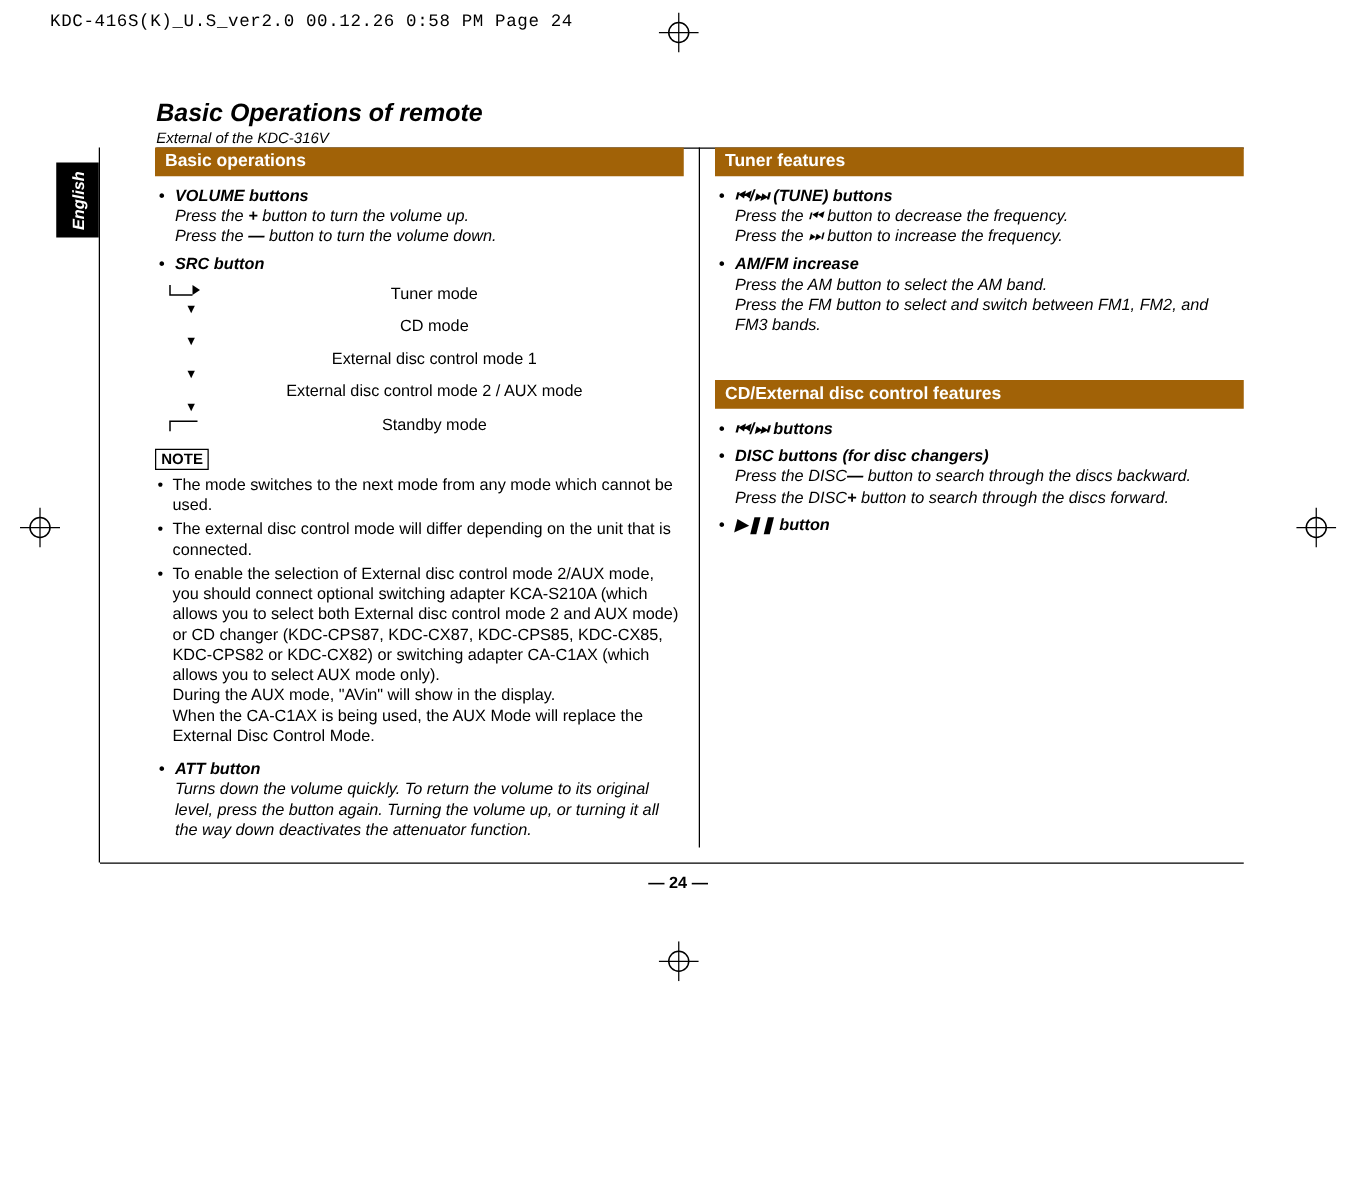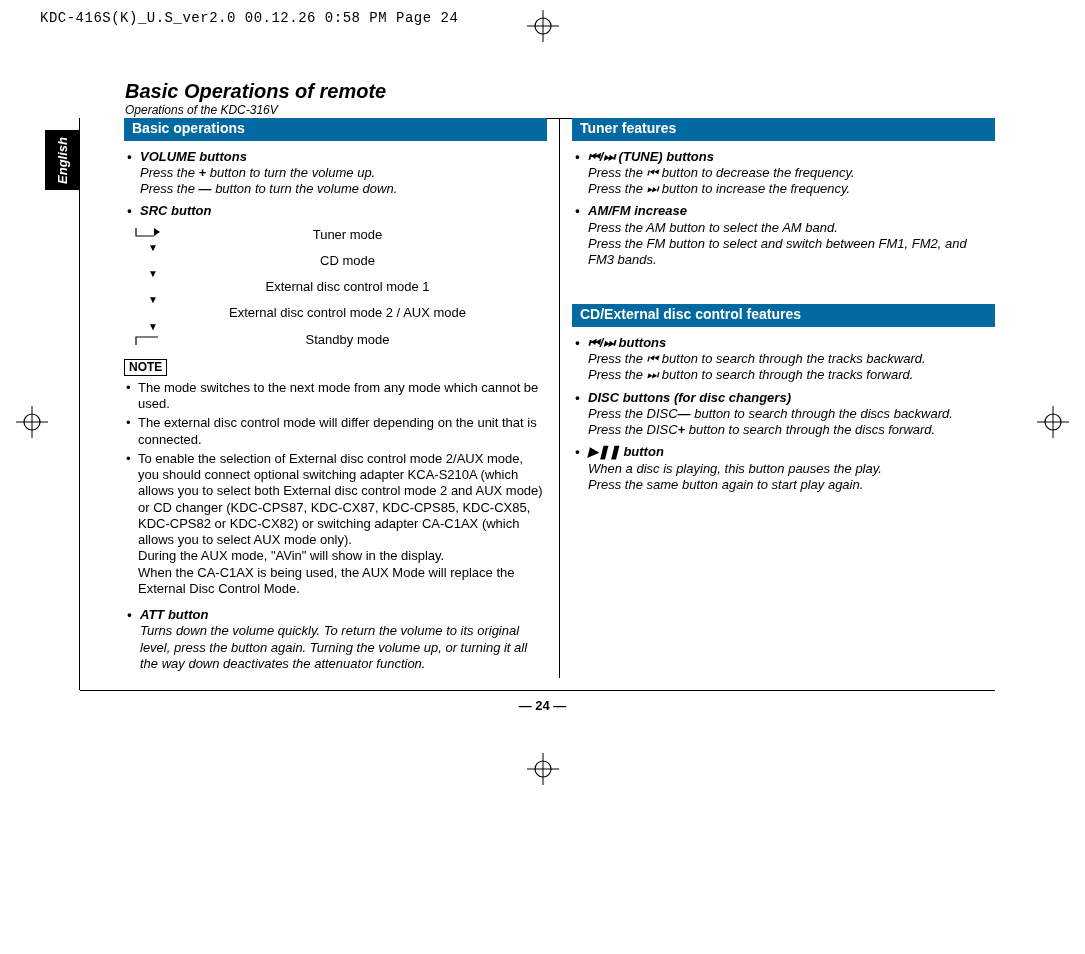--- a/index.html
+++ b/index.html
@@ -65,21 +65,21 @@
     gap:0;
   }
   .col{
     flex:1 1 0;
     font-size:13px;
     line-height:1.25;
   }
   .col.left{padding-right:12px;border-right:1px solid #000;}
   .col.right{padding-left:12px;}
   .section-bar{
-    background:#0369a1;color:#fff;
+    background:#a16207;color:#fff;
     font-weight:700;
     padding:2px 8px 3px;
     font-size:14px;
     margin-bottom:8px;
   }
   .item{
     position:relative;
     padding-left:16px;
     margin-bottom:6px;
     font-style:italic;
@@ -183,21 +183,21 @@
 <div class="regmark reg-right">
   <svg viewBox="0 0 32 32">
       <circle cx="16" cy="16" r="8" fill="none" stroke="#000" stroke-width="1.2"></circle>
       <line x1="16" y1="0" x2="16" y2="32" stroke="#000" stroke-width="1"></line>
       <line x1="0" y1="16" x2="32" y2="16" stroke="#000" stroke-width="1"></line>
     </svg>
 </div>
 
 <div class="page-title">
   <h1>Basic Operations of remote</h1>
-  <span class="subtitle">Operations of the KDC-316V</span>
+  <span class="subtitle">External of the KDC-316V</span>
 </div>
 
 <div class="lang-tab">
   <span>English</span>
 </div>
 <div class="lang-axis"></div>
 
 <div class="columns">
 
   <div class="col left">
@@ -271,40 +271,32 @@
     </div>
 
     <div class="spacer"></div>
 
     <div class="section-bar">CD/External disc control features</div>
 
     <div class="item">
       <span class="title">
         <span class="g">⏮/⏭ buttons</span>
       </span><br>
-      <span class="body">
-        <span>Press the </span><span class="g">⏮</span><span> button to search through the tracks backward.</span><br>
-        <span>Press the </span><span class="g">⏭</span><span> button to search through the tracks forward.</span>
-      </span>
     </div>
 
     <div class="item">
       <span class="title">DISC buttons (for disc changers)</span><br>
       <span class="body">
         <span>Press the DISC</span><span class="bold">—</span><span> button to search through the discs backward.</span><br>
         <span>Press the DISC</span><span class="plus">+</span><span> button to search through the discs forward.</span>
       </span>
     </div>
 
     <div class="item">
       <span class="title">
         <span class="g">▶❚❚ button</span>
       </span><br>
-      <span class="body">
-        <span>When a disc is playing, this button pauses the play.</span><br>
-        <span>Press the same button again to start play again.</span>
-      </span>
     </div>
   </div>
 </div>
 
 <div class="foot-line"></div>
 <div class="footer">— 24 —</div>
 
 </body></html>

